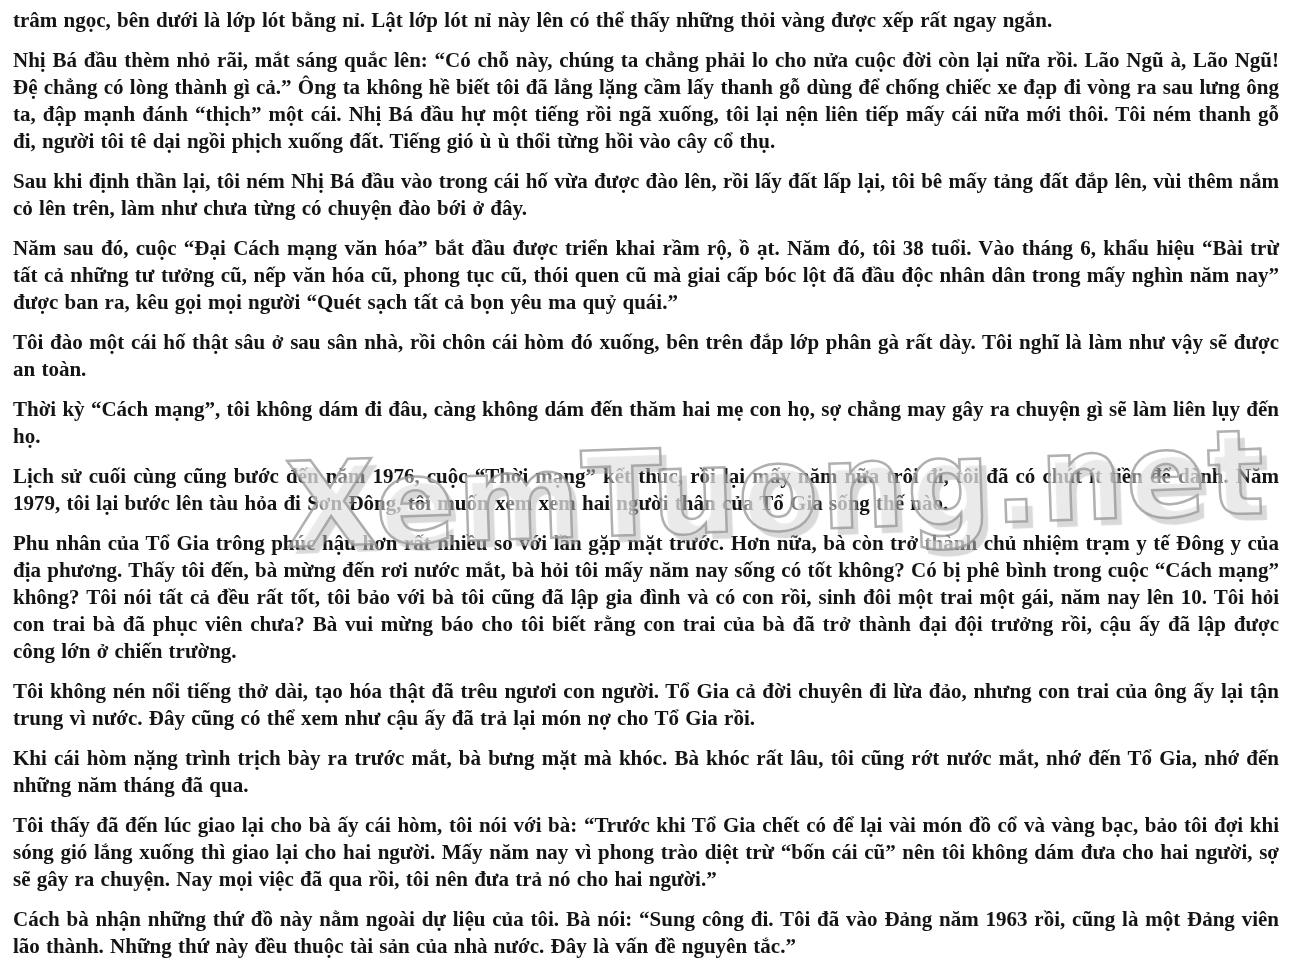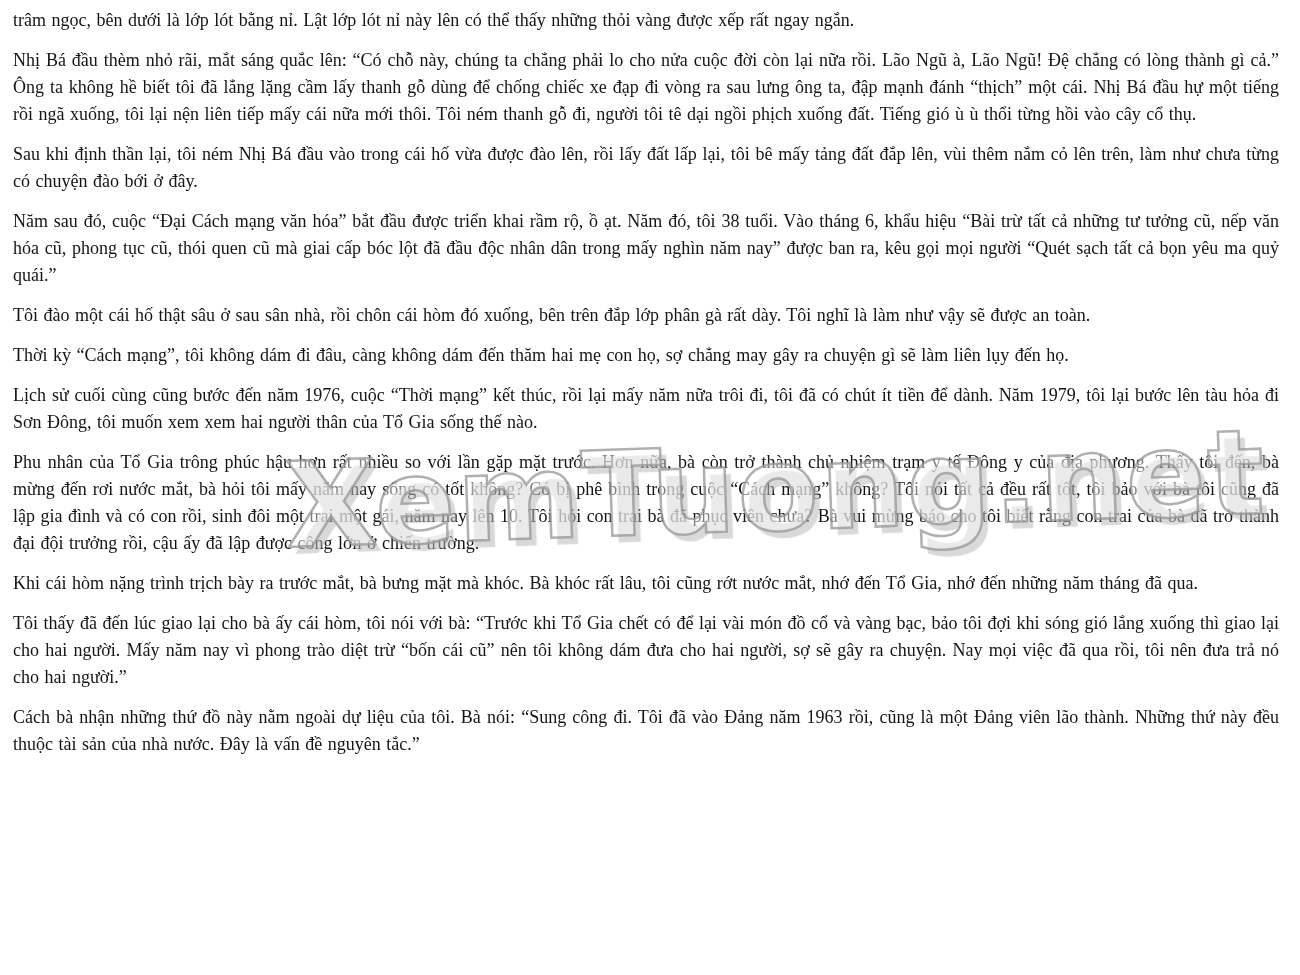--- a/index.html
+++ b/index.html
@@ -17,24 +17,25 @@
     position: relative;
     box-sizing: border-box;
     width: 1300px;
     height: 975px;
     padding: 7px 13px 0 13px;
     background: #ffffff;
     color: #141414;
   }
   .page p {
     margin: 0 8px 13px 0;
-    font-size: 18px;
+    font-size: 21px;
     line-height: 27px;
     text-align: justify;
     word-spacing: 1px;
+    font-weight: bold;
   }
   .watermark {
     position: absolute;
     left: 285px;
     top: 420px;
     z-index: 5;
     pointer-events: none;
     font-family: "DejaVu Sans", "Liberation Sans", sans-serif;
     font-weight: bold;
     font-size: 118px;
@@ -51,18 +52,19 @@
 
 <div class="page">
   <p>trâm ngọc, bên dưới là lớp lót bằng nỉ. Lật lớp lót nỉ này lên có thể thấy những thỏi vàng được xếp rất ngay ngắn.</p>
   <p>Nhị Bá đầu thèm nhỏ rãi, mắt sáng quắc lên: “Có chỗ này, chúng ta chẳng phải lo cho nửa cuộc đời còn lại nữa rồi. Lão Ngũ à, Lão Ngũ! Đệ chẳng có lòng thành gì cả.” Ông ta không hề biết tôi đã lẳng lặng cầm lấy thanh gỗ dùng để chống chiếc xe đạp đi vòng ra sau lưng ông ta, đập mạnh đánh “thịch” một cái. Nhị Bá đầu hự một tiếng rồi ngã xuống, tôi lại nện liên tiếp mấy cái nữa mới thôi. Tôi ném thanh gỗ đi, người tôi tê dại ngồi phịch xuống đất. Tiếng gió ù ù thổi từng hồi vào cây cổ thụ.</p>
   <p>Sau khi định thần lại, tôi ném Nhị Bá đầu vào trong cái hố vừa được đào lên, rồi lấy đất lấp lại, tôi bê mấy tảng đất đắp lên, vùi thêm nắm cỏ lên trên, làm như chưa từng có chuyện đào bới ở đây.</p>
   <p>Năm sau đó, cuộc “Đại Cách mạng văn hóa” bắt đầu được triển khai rầm rộ, ồ ạt. Năm đó, tôi 38 tuổi. Vào tháng 6, khẩu hiệu “Bài trừ tất cả những tư tưởng cũ, nếp văn hóa cũ, phong tục cũ, thói quen cũ mà giai cấp bóc lột đã đầu độc nhân dân trong mấy nghìn năm nay” được ban ra, kêu gọi mọi người “Quét sạch tất cả bọn yêu ma quỷ quái.”</p>
   <p>Tôi đào một cái hố thật sâu ở sau sân nhà, rồi chôn cái hòm đó xuống, bên trên đắp lớp phân gà rất dày. Tôi nghĩ là làm như vậy sẽ được an toàn.</p>
   <p>Thời kỳ “Cách mạng”, tôi không dám đi đâu, càng không dám đến thăm hai mẹ con họ, sợ chẳng may gây ra chuyện gì sẽ làm liên lụy đến họ.</p>
   <p>Lịch sử cuối cùng cũng bước đến năm 1976, cuộc “Thời mạng” kết thúc, rồi lại mấy năm nữa trôi đi, tôi đã có chút ít tiền để dành. Năm 1979, tôi lại bước lên tàu hỏa đi Sơn Đông, tôi muốn xem xem hai người thân của Tổ Gia sống thế nào.</p>
   <p>Phu nhân của Tổ Gia trông phúc hậu hơn rất nhiều so với lần gặp mặt trước. Hơn nữa, bà còn trở thành chủ nhiệm trạm y tế Đông y của địa phương. Thấy tôi đến, bà mừng đến rơi nước mắt, bà hỏi tôi mấy năm nay sống có tốt không? Có bị phê bình trong cuộc “Cách mạng” không? Tôi nói tất cả đều rất tốt, tôi bảo với bà tôi cũng đã lập gia đình và có con rồi, sinh đôi một trai một gái, năm nay lên 10. Tôi hỏi con trai bà đã phục viên chưa? Bà vui mừng báo cho tôi biết rằng con trai của bà đã trở thành đại đội trưởng rồi, cậu ấy đã lập được công lớn ở chiến trường.</p>
+  <p>Tôi không nén nổi tiếng thở dài, tạo hóa thật đã trêu ngươi con người. Tổ Gia cả đời chuyên đi lừa đảo, nhưng con trai của ông ấy lại tận trung vì nước. Đây cũng có thể xem như cậu ấy đã trả lại món nợ cho Tổ Gia rồi.</p>
   <p>Khi cái hòm nặng trình trịch bày ra trước mắt, bà bưng mặt mà khóc. Bà khóc rất lâu, tôi cũng rớt nước mắt, nhớ đến Tổ Gia, nhớ đến những năm tháng đã qua.</p>
   <p>Tôi thấy đã đến lúc giao lại cho bà ấy cái hòm, tôi nói với bà: “Trước khi Tổ Gia chết có để lại vài món đồ cổ và vàng bạc, bảo tôi đợi khi sóng gió lắng xuống thì giao lại cho hai người. Mấy năm nay vì phong trào diệt trừ “bốn cái cũ” nên tôi không dám đưa cho hai người, sợ sẽ gây ra chuyện. Nay mọi việc đã qua rồi, tôi nên đưa trả nó cho hai người.”</p>
   <p>Cách bà nhận những thứ đồ này nằm ngoài dự liệu của tôi. Bà nói: “Sung công đi. Tôi đã vào Đảng năm 1963 rồi, cũng là một Đảng viên lão thành. Những thứ này đều thuộc tài sản của nhà nước. Đây là vấn đề nguyên tắc.”</p>
 
   <div class="watermark">XemTuong.net</div>
 </div>
 
 </body></html>

